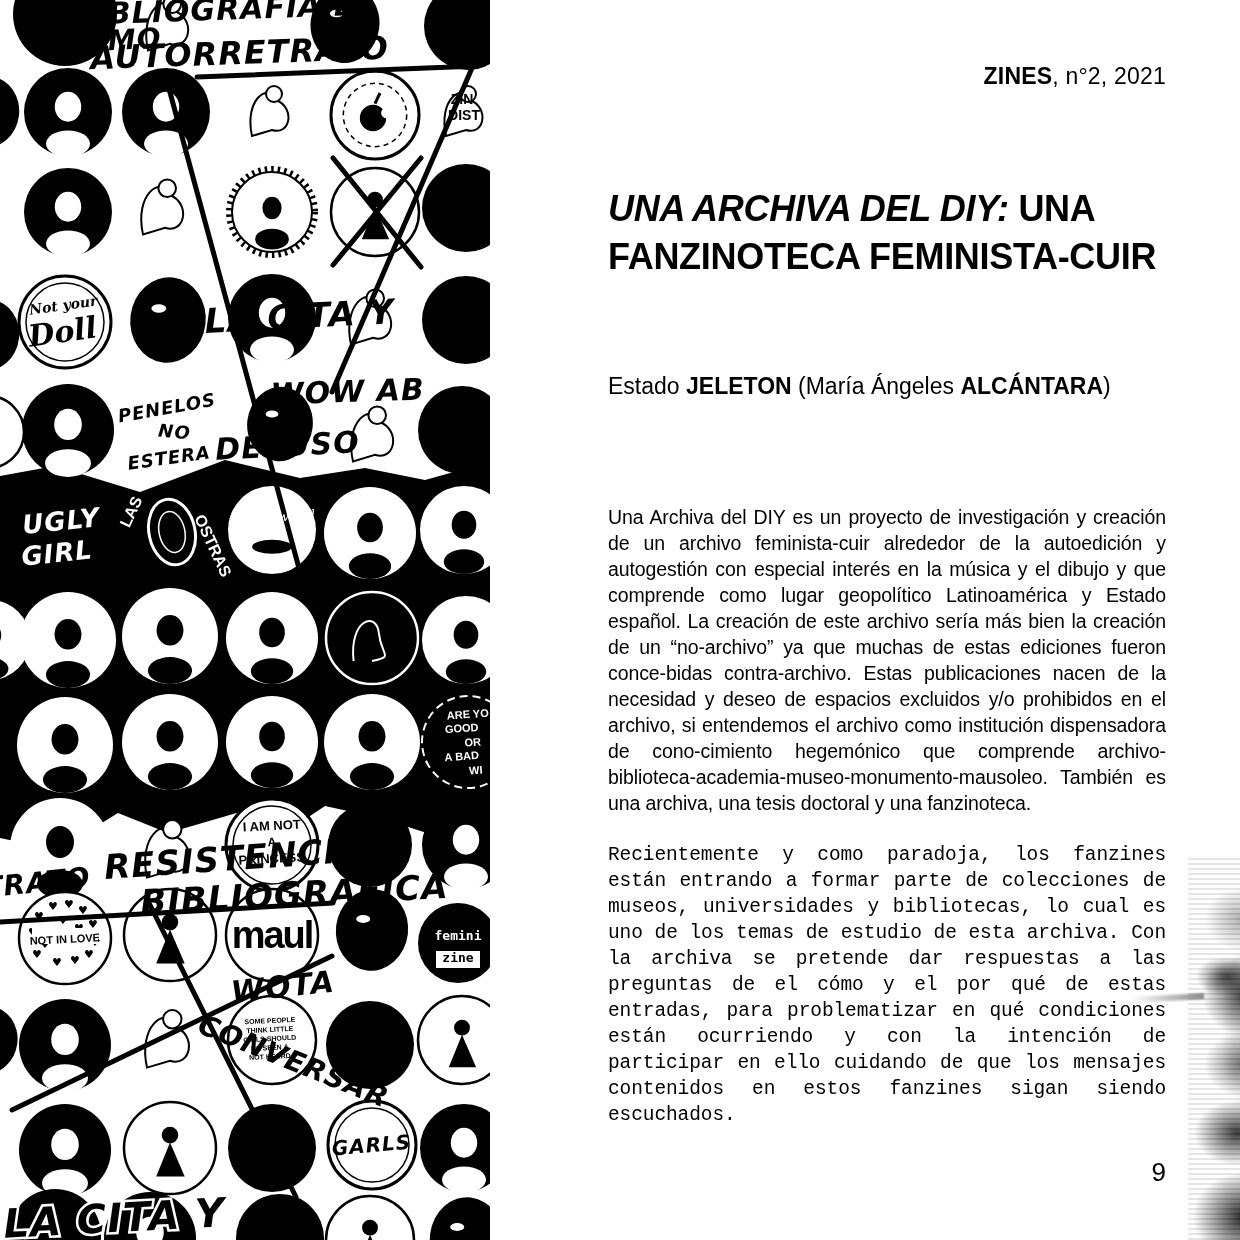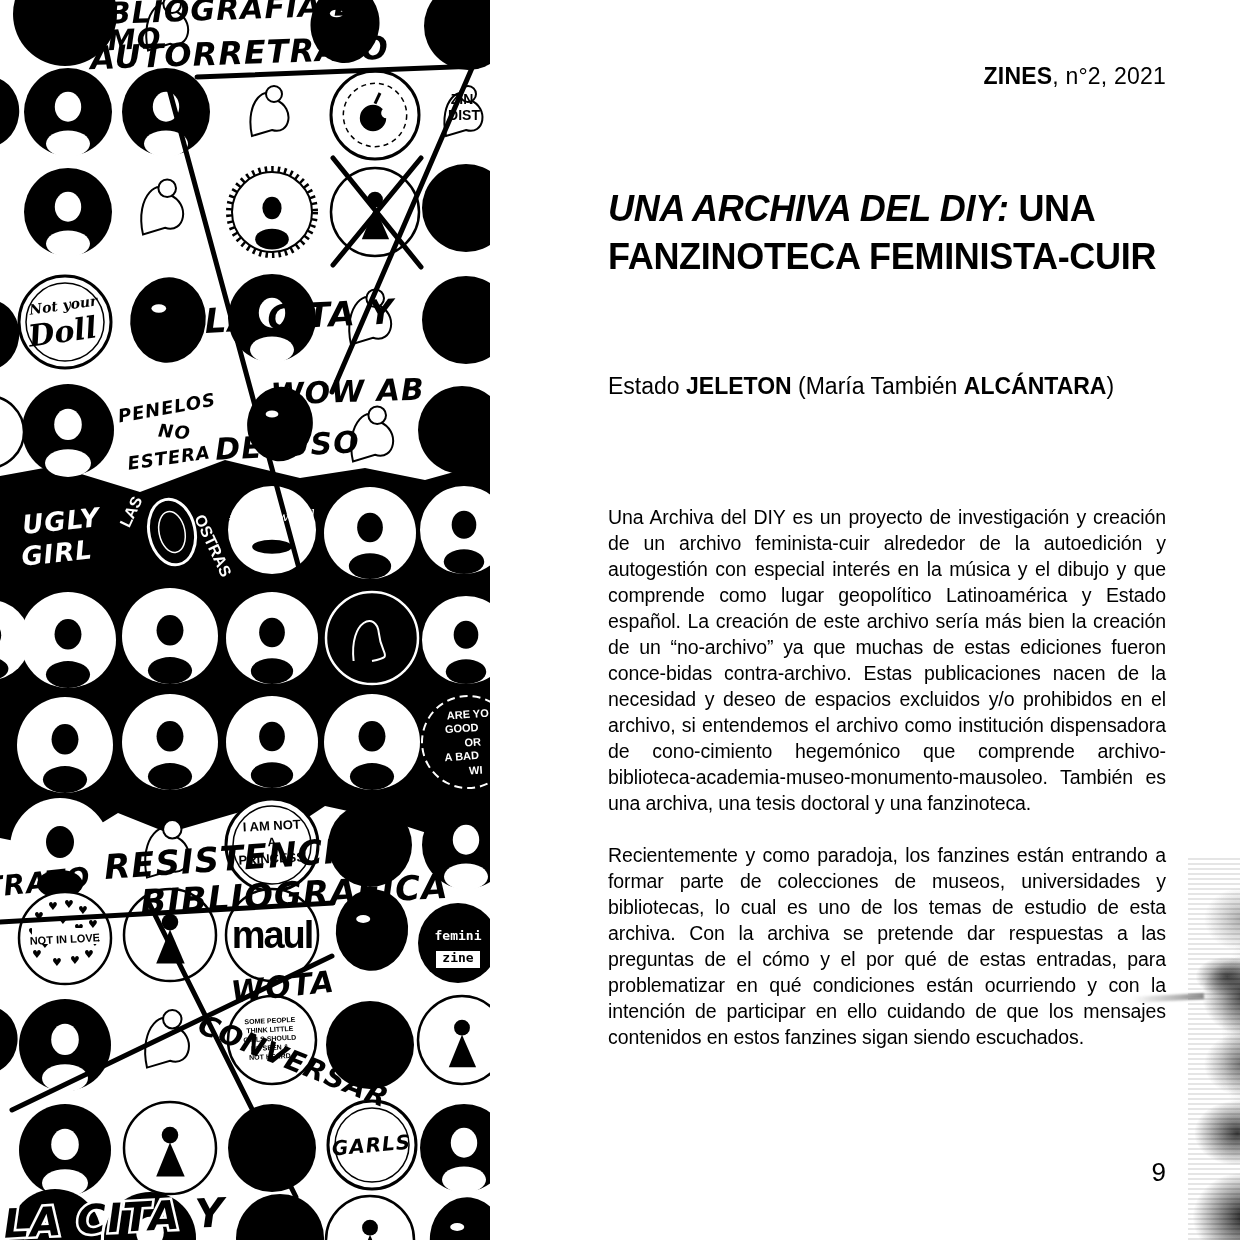--- a/index.html
+++ b/index.html
@@ -12,21 +12,21 @@
   .content{position:absolute;left:608px;top:0;width:560px;height:1240px;margin-top:23px;}
   .journal-line{position:absolute;left:0;top:40px;width:558px;text-align:right;font-size:23px;letter-spacing:.2px;}
   .journal-name{font-weight:bold;}
   .title{position:absolute;left:0;top:138px;width:566px;font-size:36px;line-height:48px;font-weight:bold;letter-spacing:-.3px;}
   .title .it{font-style:italic;}
   .author{position:absolute;left:0;top:350px;width:558px;font-size:23px;}
   .author b{font-weight:bold;}
   .email{position:absolute;left:0;top:412px;width:558px;font-size:17px;font-style:italic;letter-spacing:.2px;}
   .abstract{position:absolute;left:0;top:481px;width:558px;font-size:19.5px;line-height:26px;text-align:justify;letter-spacing:-.1px;}
   .abstract p{margin:0;}
-  .abstract .gap{margin-top:26px;}
+  .abstract .gap{margin-top:26px;font-family:Liberation Mono, monospace;}
   .abs-head{font-weight:bold;}
   .kw-label{font-weight:bold;}
   .pagenum{position:absolute;left:0;top:1134px;width:558px;text-align:right;font-size:26px;}
   .smudge{
     position:absolute;right:0;top:858px;width:52px;height:382px;pointer-events:none;filter:blur(.6px);
     background:
       radial-gradient(ellipse 55px 45px at 105% 16%, rgba(90,90,90,.5), transparent 70%),
       radial-gradient(ellipse 60px 55px at 110% 36%, rgba(25,25,25,.85), transparent 72%),
       radial-gradient(ellipse 45px 28px at 75% 31%, rgba(30,30,30,.8), transparent 70%),
       radial-gradient(ellipse 55px 45px at 105% 54%, rgba(60,60,60,.7), transparent 70%),
@@ -408,21 +408,21 @@
 
 <div class="content">
 
   <div class="journal-line">
     <span class="journal-name">ZINES</span><span>, n°2, 2021</span>
   </div>
 
   <h1 class="title"><span class="it">UNA ARCHIVA DEL DIY:</span><span> UNA FANZINOTECA FEMINISTA-CUIR</span></h1>
 
   <div class="author">
-    <span>Estado </span><b>JELETON</b><span> (María También </span><b>ALCÁNTARA</b><span>)</span>
+    <span>Estado </span><b>JELETON</b><span> (María Ángeles </span><b>ALCÁNTARA</b><span>)</span>
   </div>
 
 
   <div class="abstract">
     <p>Una Archiva del DIY es un proyecto de investigación y creación de un archivo feminista-cuir alrededor de la autoedición y autogestión con especial interés en la música y el dibujo y que comprende como lugar geopolítico Latinoamérica y Estado español. La creación de este archivo sería más bien la creación de un “no-archivo” ya que muchas de estas ediciones fueron conce-bidas contra-archivo. Estas publicaciones nacen de la necesidad y deseo de espacios excluidos y/o prohibidos en el archivo, si entendemos el archivo como institución dispensadora de cono-cimiento hegemónico que comprende archivo-biblioteca-academia-museo-monumento-mausoleo. También es una archiva, una tesis doctoral y una fanzinoteca.</p>
     <p class="gap">Recientemente y como paradoja, los fanzines están entrando a formar parte de colecciones de museos, universidades y bibliotecas, lo cual es uno de los temas de estudio de esta archiva. Con la archiva se pretende dar respuestas a las preguntas de el cómo y el por qué de estas entradas, para problematizar en qué condiciones están ocurriendo y con la intención de participar en ello cuidando de que los mensajes contenidos en estos fanzines sigan siendo escuchados.</p>
   </div>
 
   <div class="pagenum">9</div>
 </div>

